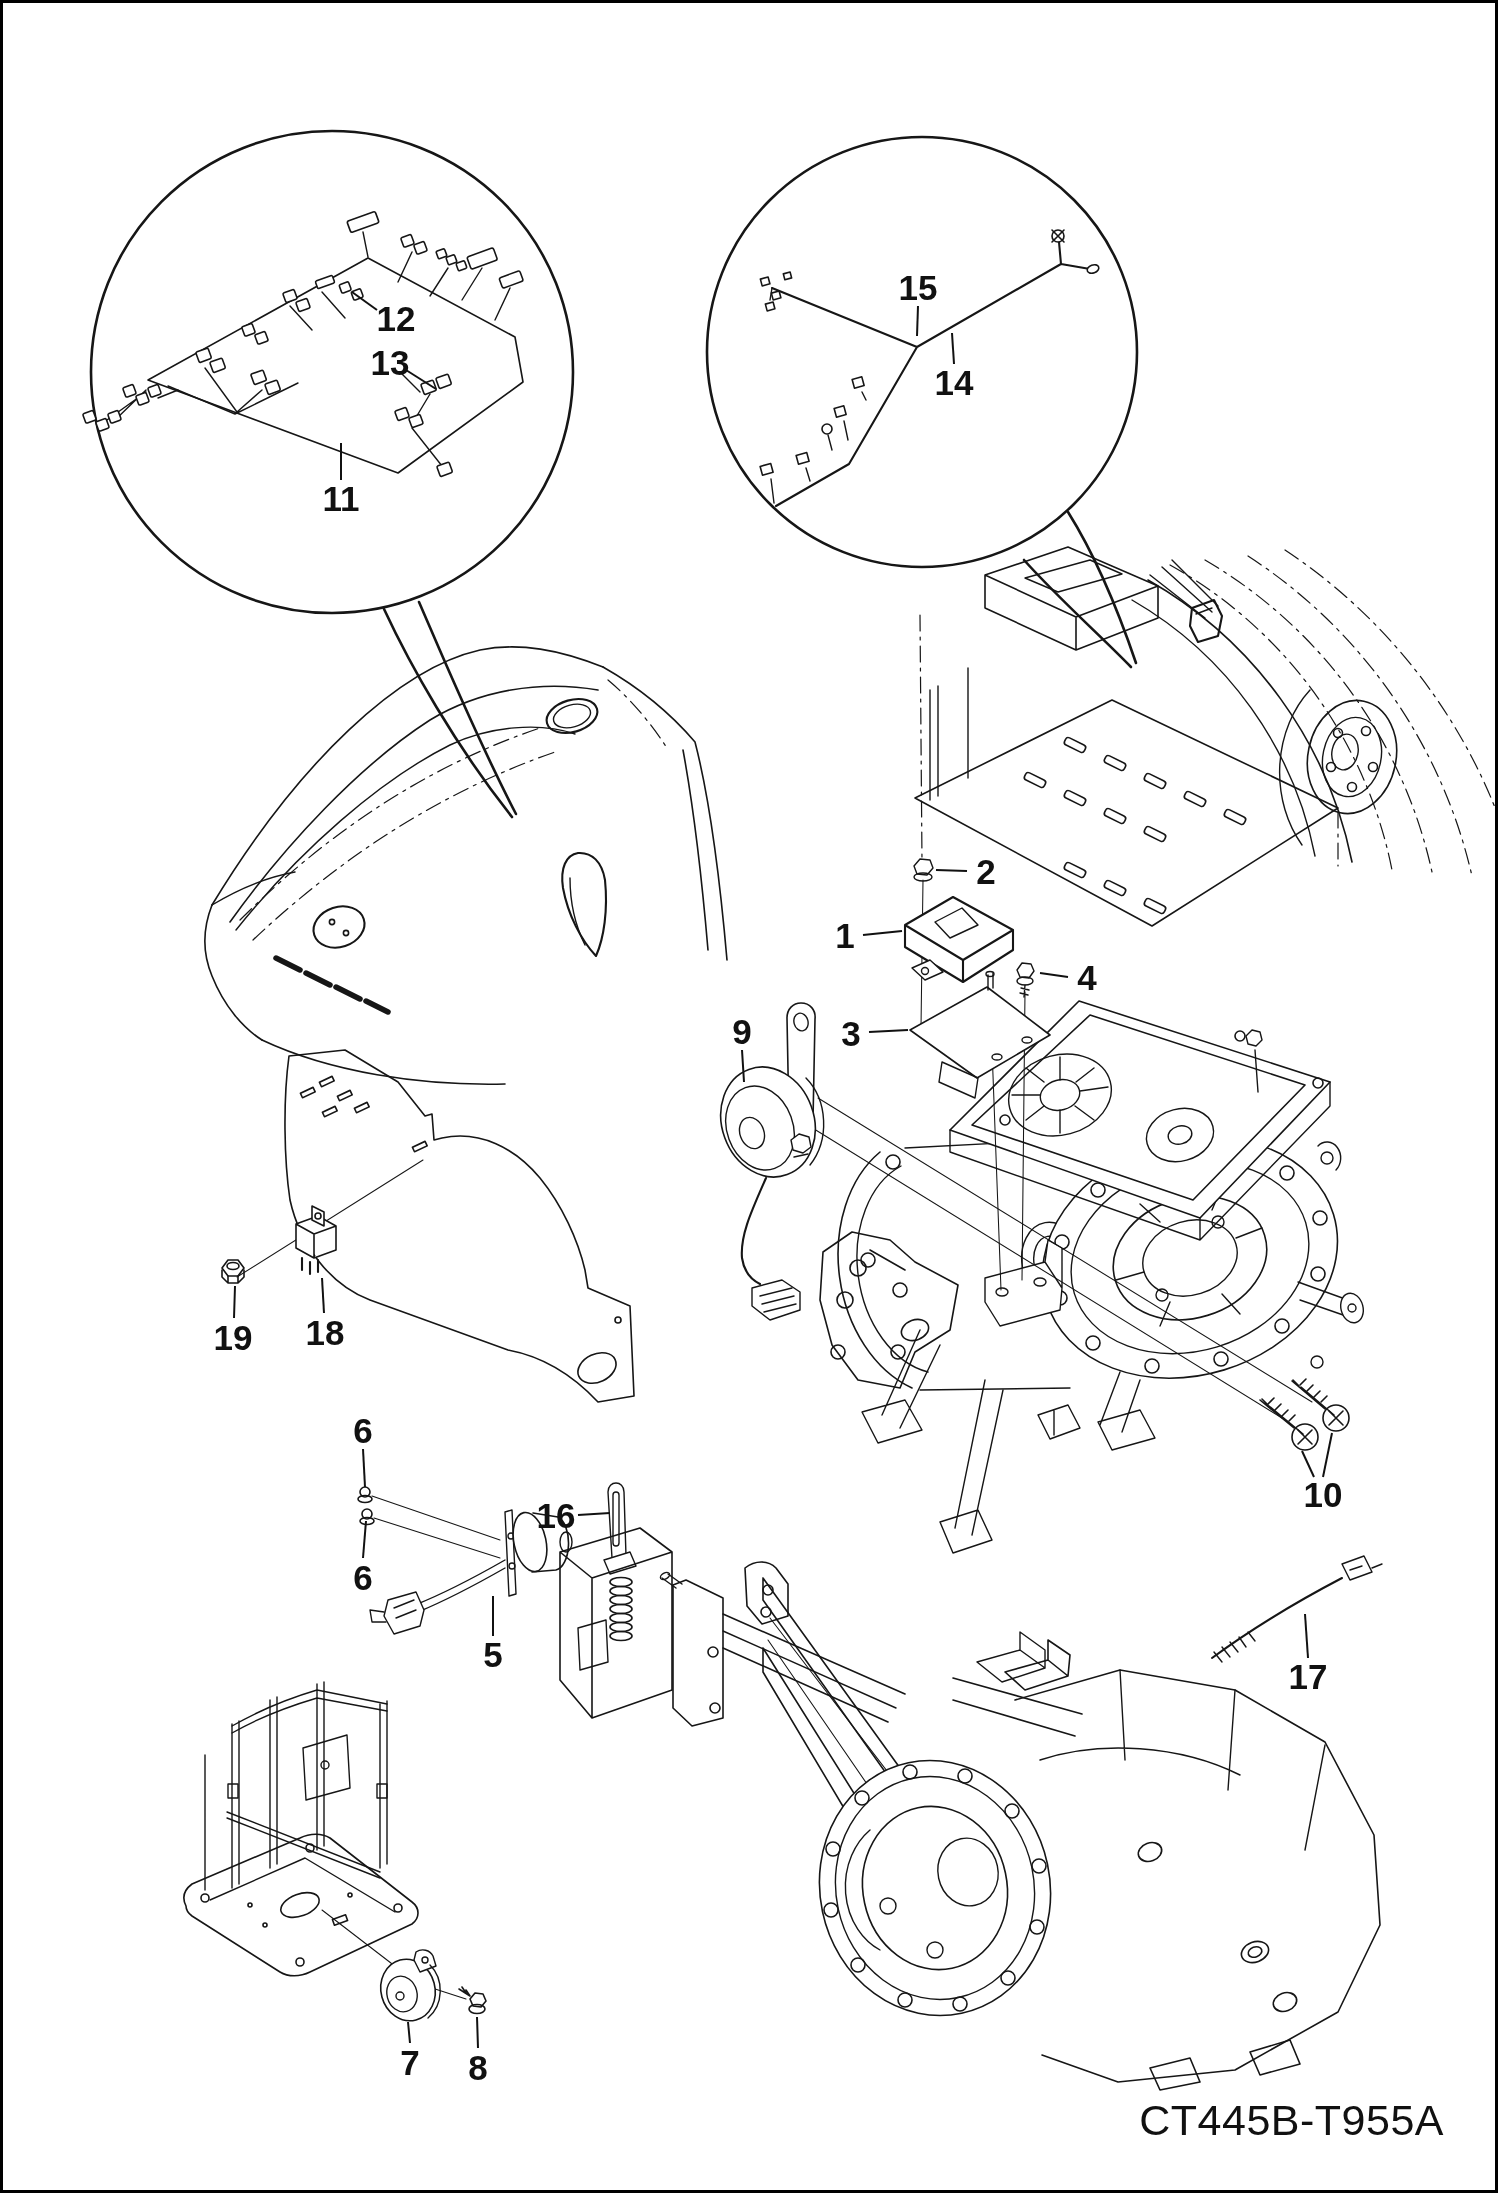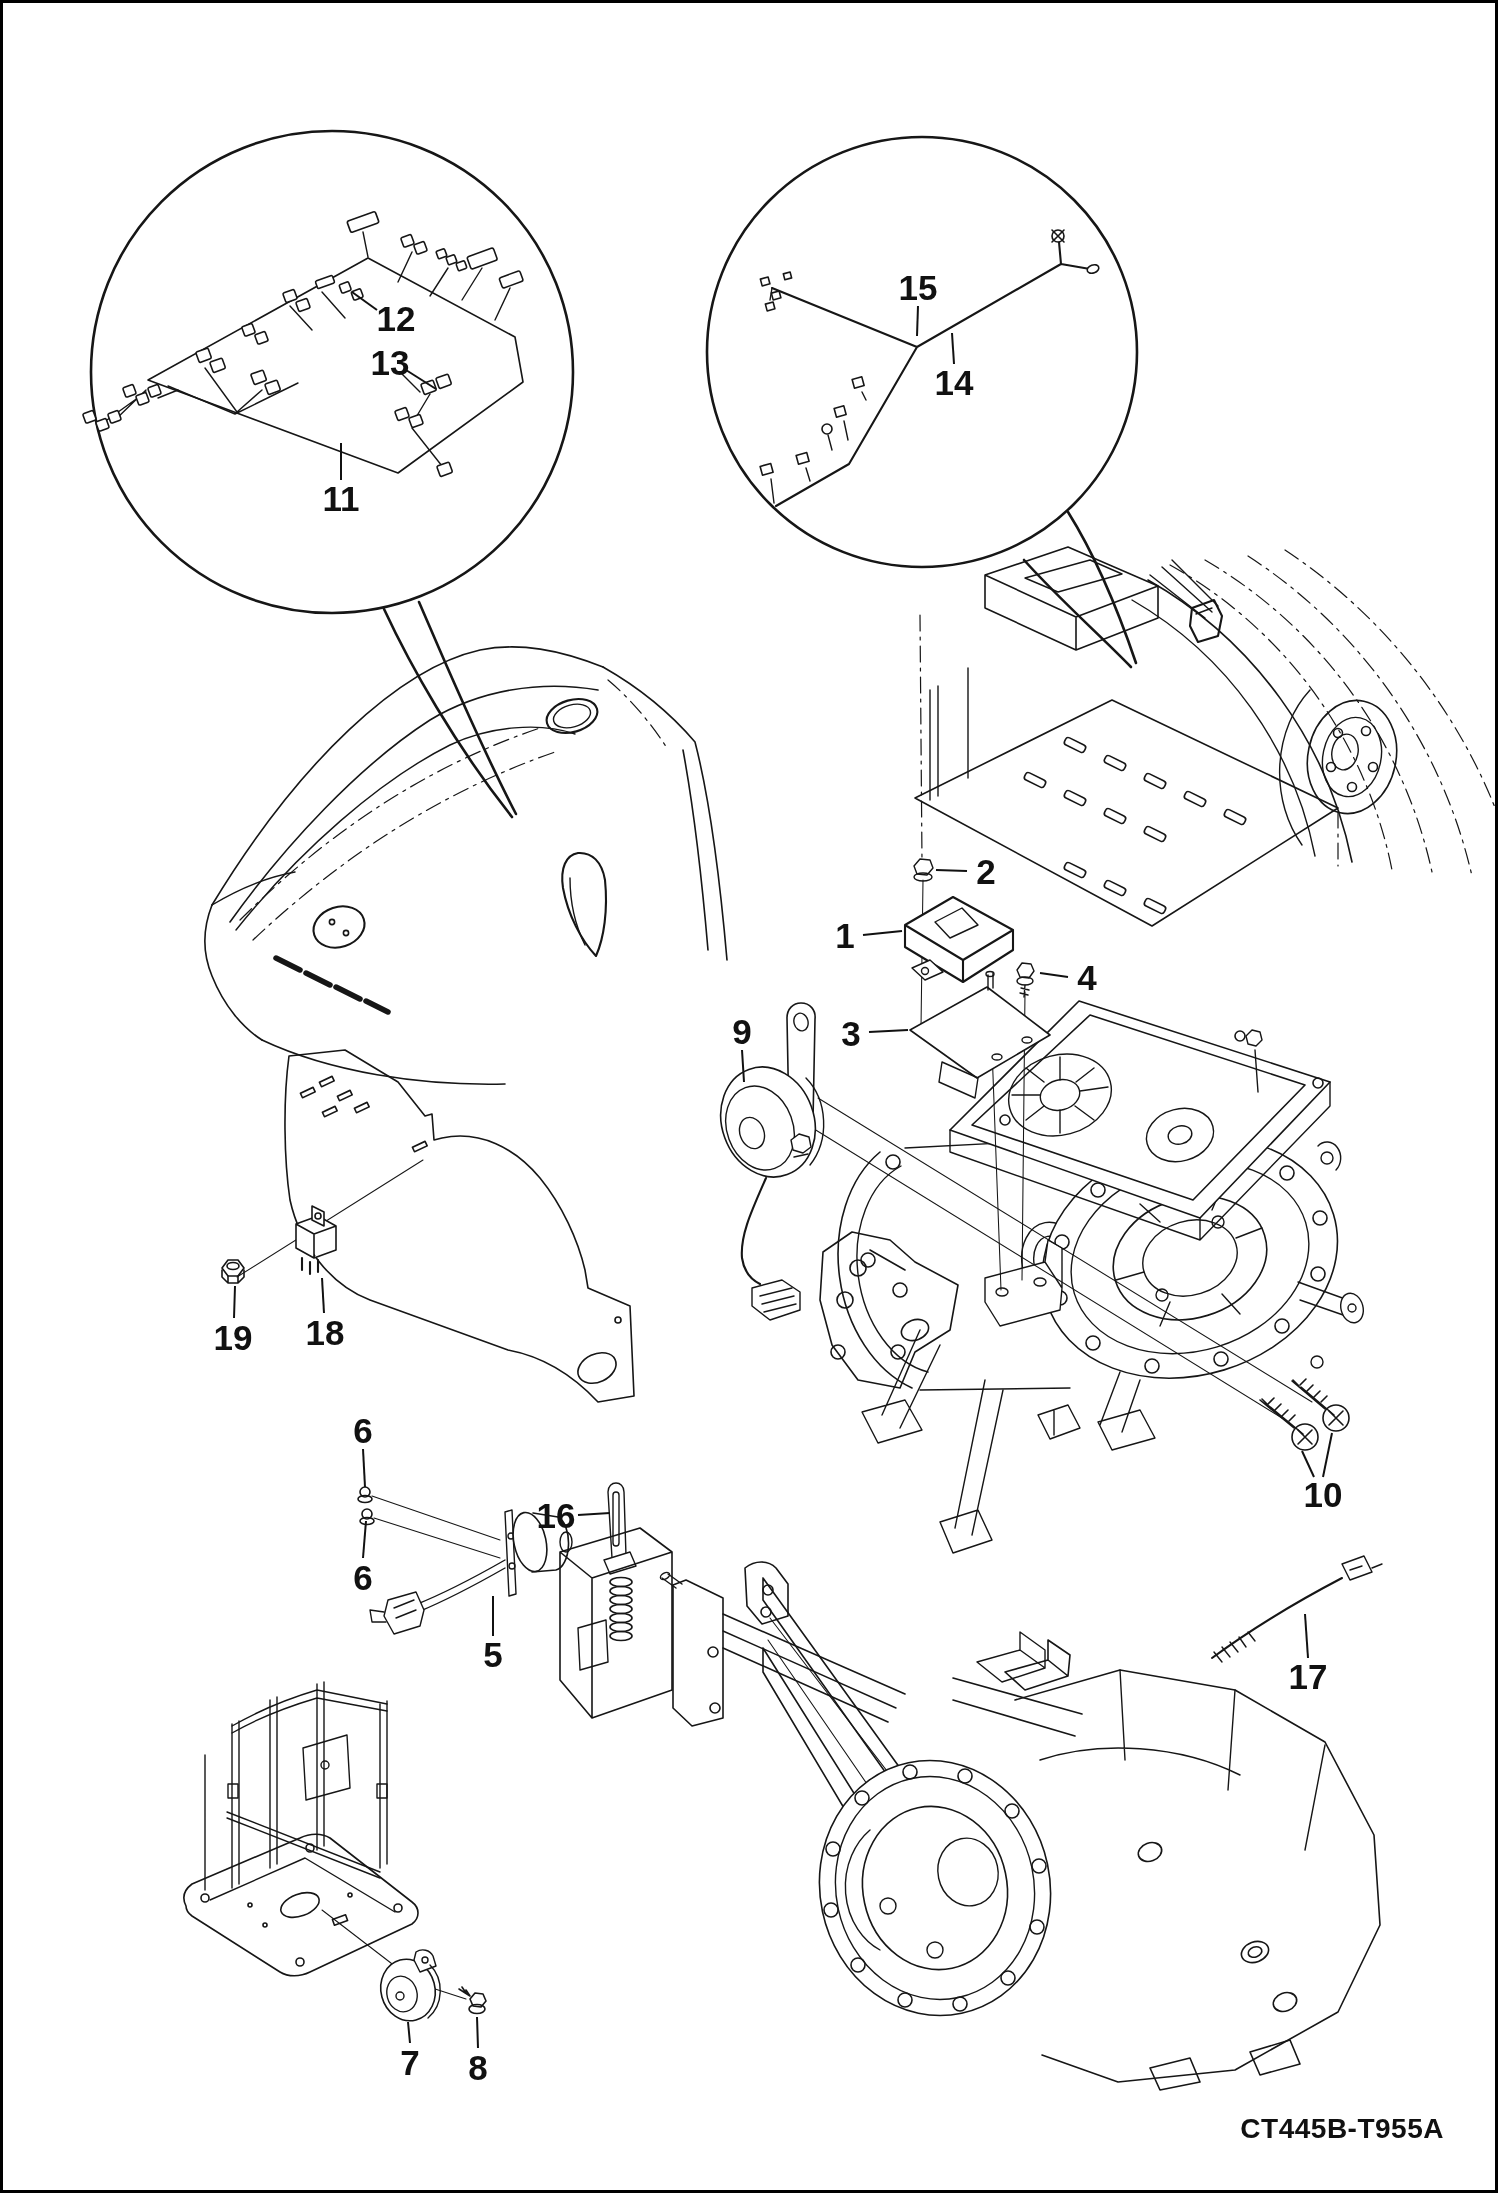--- a/index.html
+++ b/index.html
@@ -8,22 +8,22 @@
   .frame{position:absolute;inset:0;border:3px solid #000;pointer-events:none;}
   svg.art,svg.overlay{position:absolute;left:0;top:0;width:1498px;height:2193px;}
   .art *{stroke:#161616;fill:none;stroke-width:1.6;stroke-linecap:round;stroke-linejoin:round;}
   .art .sw25{stroke-width:2.6;}
   .art .sw20{stroke-width:2.1;}
   .art .sw14{stroke-width:1.4;}
   .art .sw11{stroke-width:1.05;}
   .art .thick{stroke-width:5.5;}
   .art .dd{stroke-dasharray:16 6 3 6;stroke-width:1.2;}
   .art .solid{fill:#ffffff;}
-  .figure-code{position:absolute;right:54px;bottom:48px;font-size:28px;color:#111;
-               letter-spacing:0.5px;font-weight:700;}
+  .figure-code{position:absolute;right:54px;bottom:48px;font-size:43px;color:#111;
+               letter-spacing:0.5px;font-weight:400;}
   .overlay text{font-family:"Liberation Sans",sans-serif;font-weight:bold;font-size:35px;fill:#111;}
   .overlay polyline{stroke:#111;stroke-width:2;fill:none;}
 </style>
 </head>
 <body>
 
 <div class="page">
 
 <svg class="art" viewBox="0 0 1498 2193">
 

